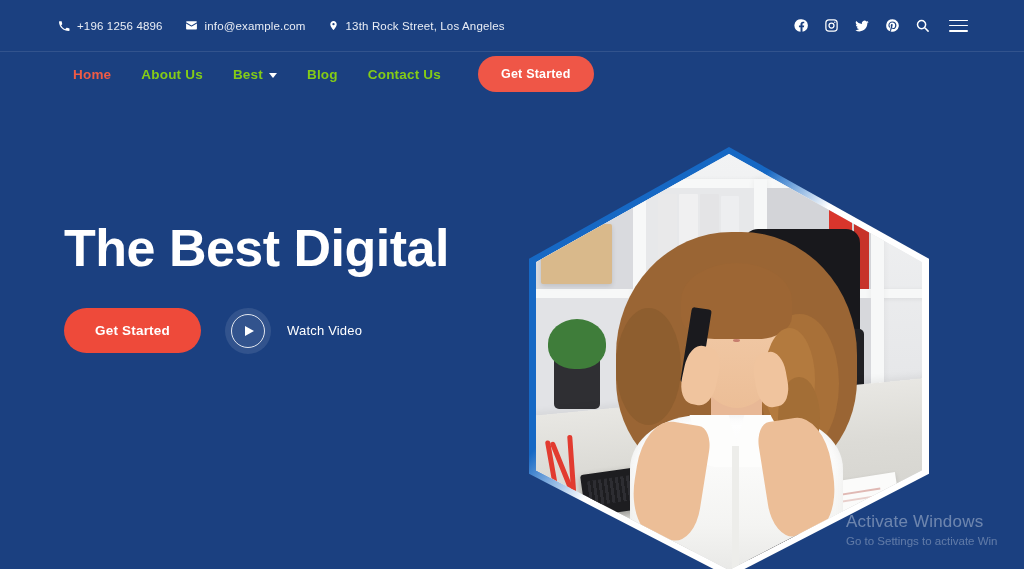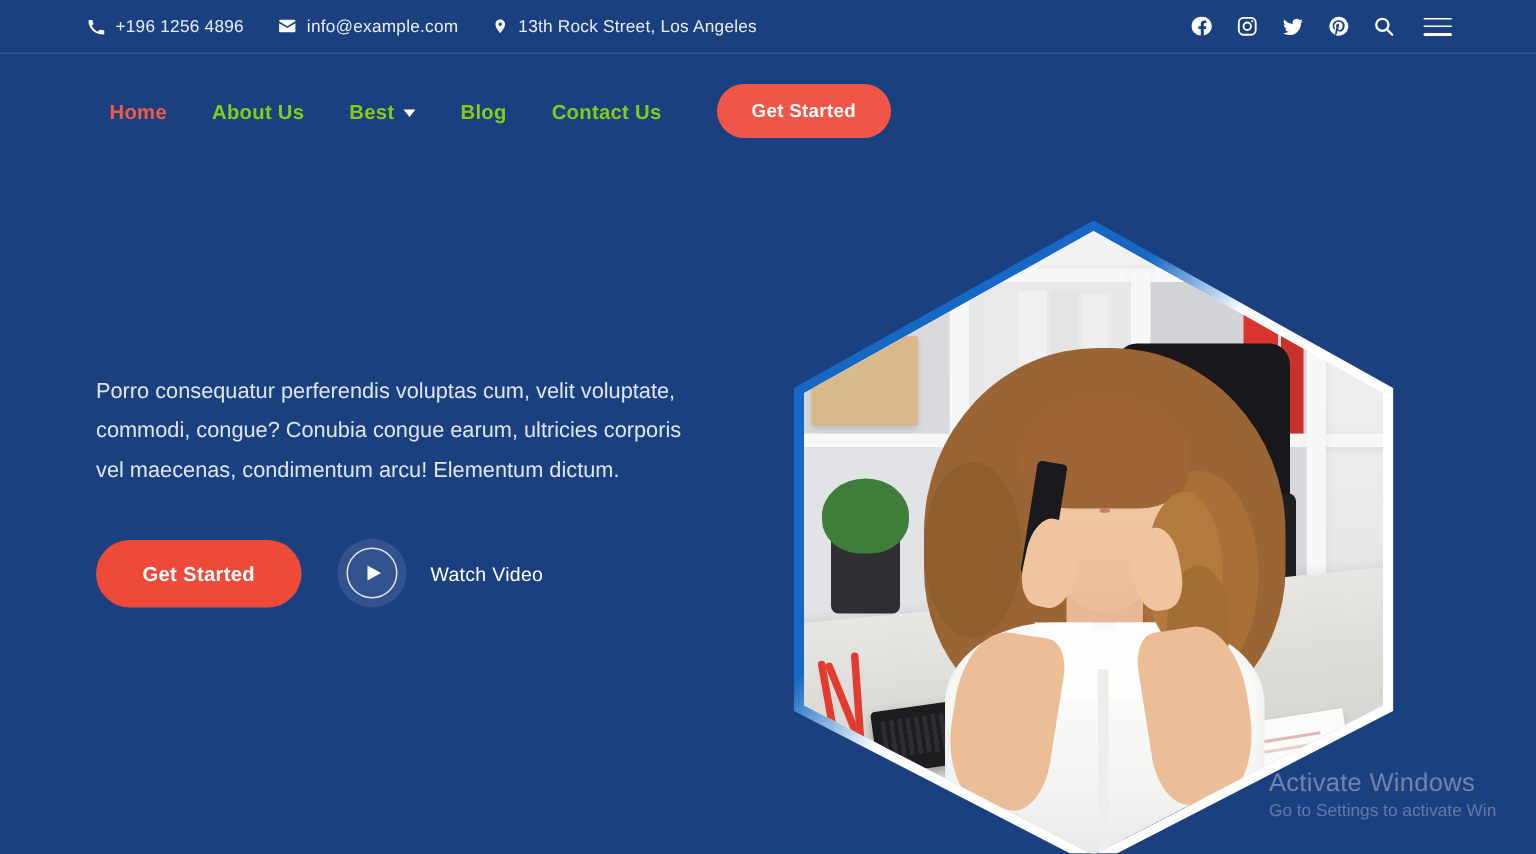--- a/index.html
+++ b/index.html
@@ -7,21 +7,21 @@
   html, body {
     width:1024px; height:569px; overflow:hidden;
     background:#1b4080;
     font-family:"Liberation Sans", sans-serif;
     -webkit-font-smoothing:antialiased;
   }
   .page { position:relative; width:1024px; height:569px; background:#1b4080; overflow:hidden; }
 
   
   .topbar {
-    position:absolute; top:0; left:0; width:1024px; height:36px;
+    position:absolute; top:0; left:0; width:1024px; height:52px;
     display:flex; align-items:center; justify-content:space-between;
     padding:0 56px 0 58px;
     border-bottom:1px solid rgba(255,255,255,0.10);
     background:#1b4080;
   }
   .contact-group { display:flex; align-items:center; gap:22px; }
   .contact-item { display:flex; align-items:center; gap:7px; color:#e9edf5; font-size:11.5px; letter-spacing:.15px; white-space:nowrap; }
   .contact-item svg { display:block; }
   .social-group { display:flex; align-items:center; gap:15px; }
   .social-group .sicon { display:flex; align-items:center; justify-content:center; color:#fff; }
@@ -251,22 +251,22 @@
       </a>
       <a class="nav-link">
         <span>Contact Us</span>
       </a>
       <button class="cta-pill">Get Started</button>
     </div>
   </div>
 
   <div class="hero-left">
     <h1 class="hero-title">
+      <div>The Best Digital</div>
     </h1>
-    <p class="hero-desc">Porro consequatur perferendis voluptas cum, velit voluptate, commodi, congue? Conubia congue earum, ultricies corporis vel maecenas, condimentum arcu! Elementum dictum.</p>
 
     <div class="hero-actions">
       <button class="btn-primary">Get Started</button>
       <div class="watch-wrap">
         <span class="play-outer">
           <span class="play-inner">
             <span class="play-tri"></span>
           </span>
         </span>
         <span class="watch-label">Watch Video</span>

